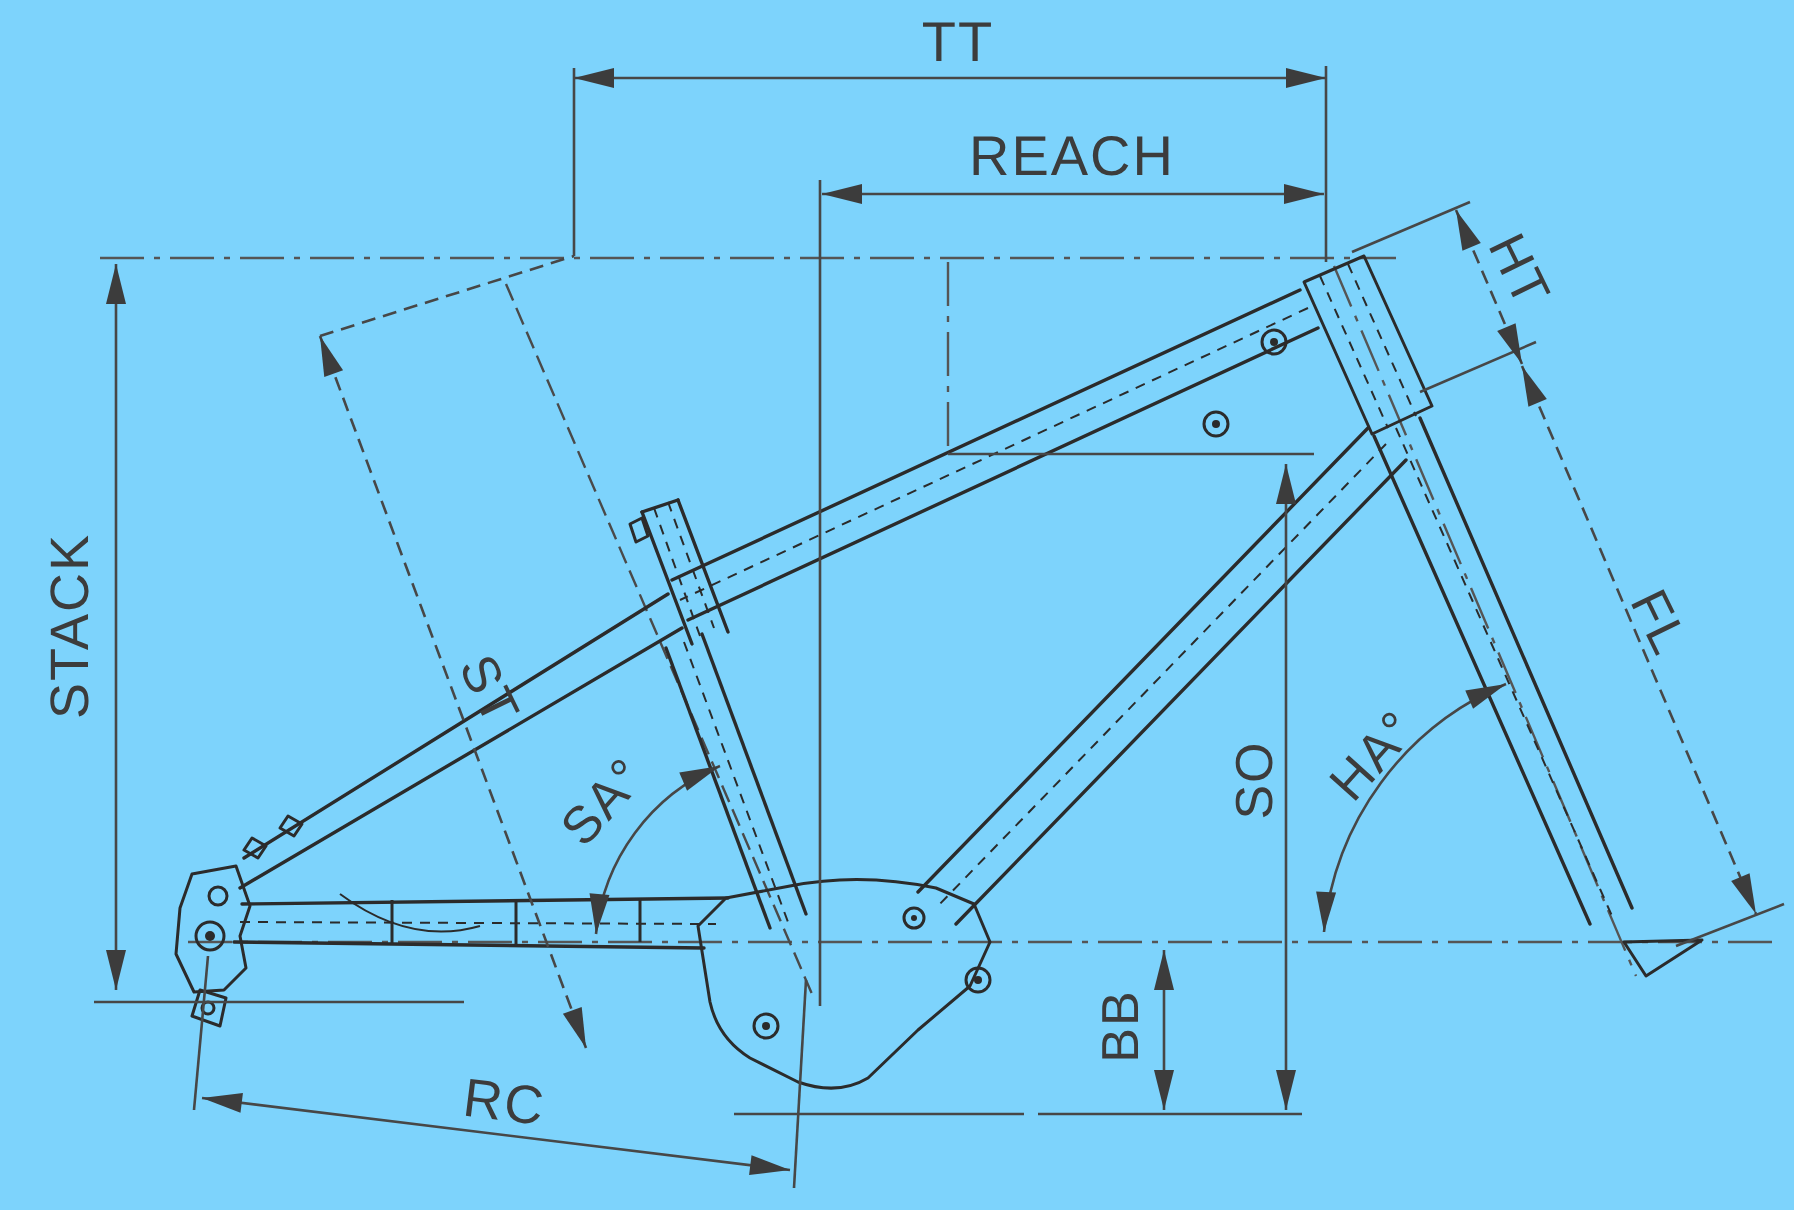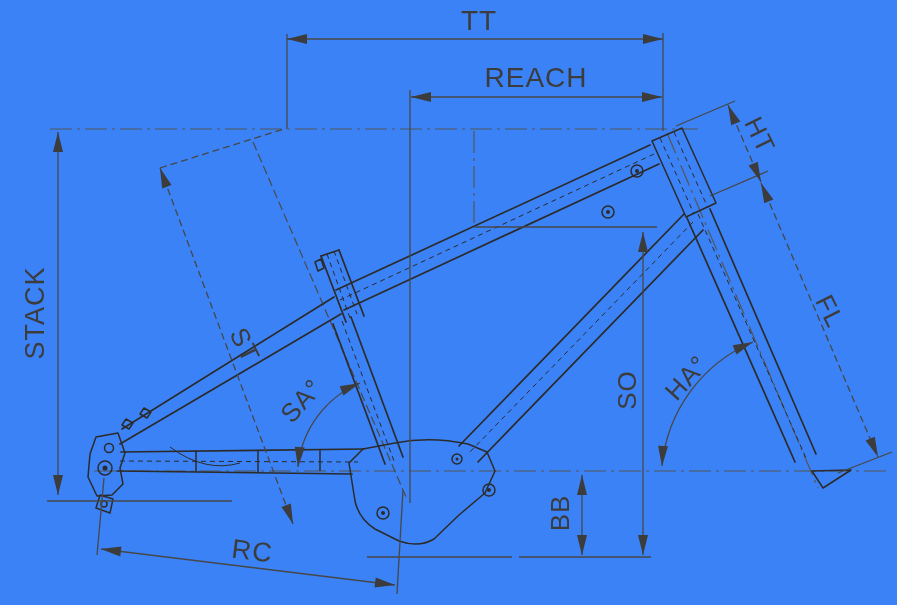--- a/index.html
+++ b/index.html
@@ -1,16 +1,16 @@
 <!DOCTYPE html>
 <html><head>
 <meta charset="utf-8">
 <style>
   html,body{margin:0;padding:0;background:#fff;}
-  .stage{position:relative;width:897px;height:605px;background:#3b82f6;overflow:hidden;
+  .stage{position:relative;width:897px;height:605px;background:#7dd3fc;overflow:hidden;
          font-family:"Liberation Sans",sans-serif;}
   svg{display:block}
   svg text{font-family:"Liberation Sans",sans-serif;fill:#3c3c3c;letter-spacing:1px;}
   .dim{stroke:#474747;stroke-width:1.3;fill:none;}
   .dimdash{stroke:#474747;stroke-width:1.3;fill:none;stroke-dasharray:7 4;}
   .cline{stroke:#555;stroke-width:1.2;fill:none;stroke-dasharray:22 5 3 5;}
   .axis{stroke:#4a4a4a;stroke-width:1.2;fill:none;stroke-dasharray:9 4;}
   .tube{stroke:#2b2b2b;stroke-width:1.7;fill:none;stroke-linecap:round;}
   .tubein{stroke:#2b2b2b;stroke-width:1;fill:none;stroke-dasharray:5 4;}
   .part{stroke:#2b2b2b;stroke-width:1.5;fill:none;stroke-linejoin:round;}

